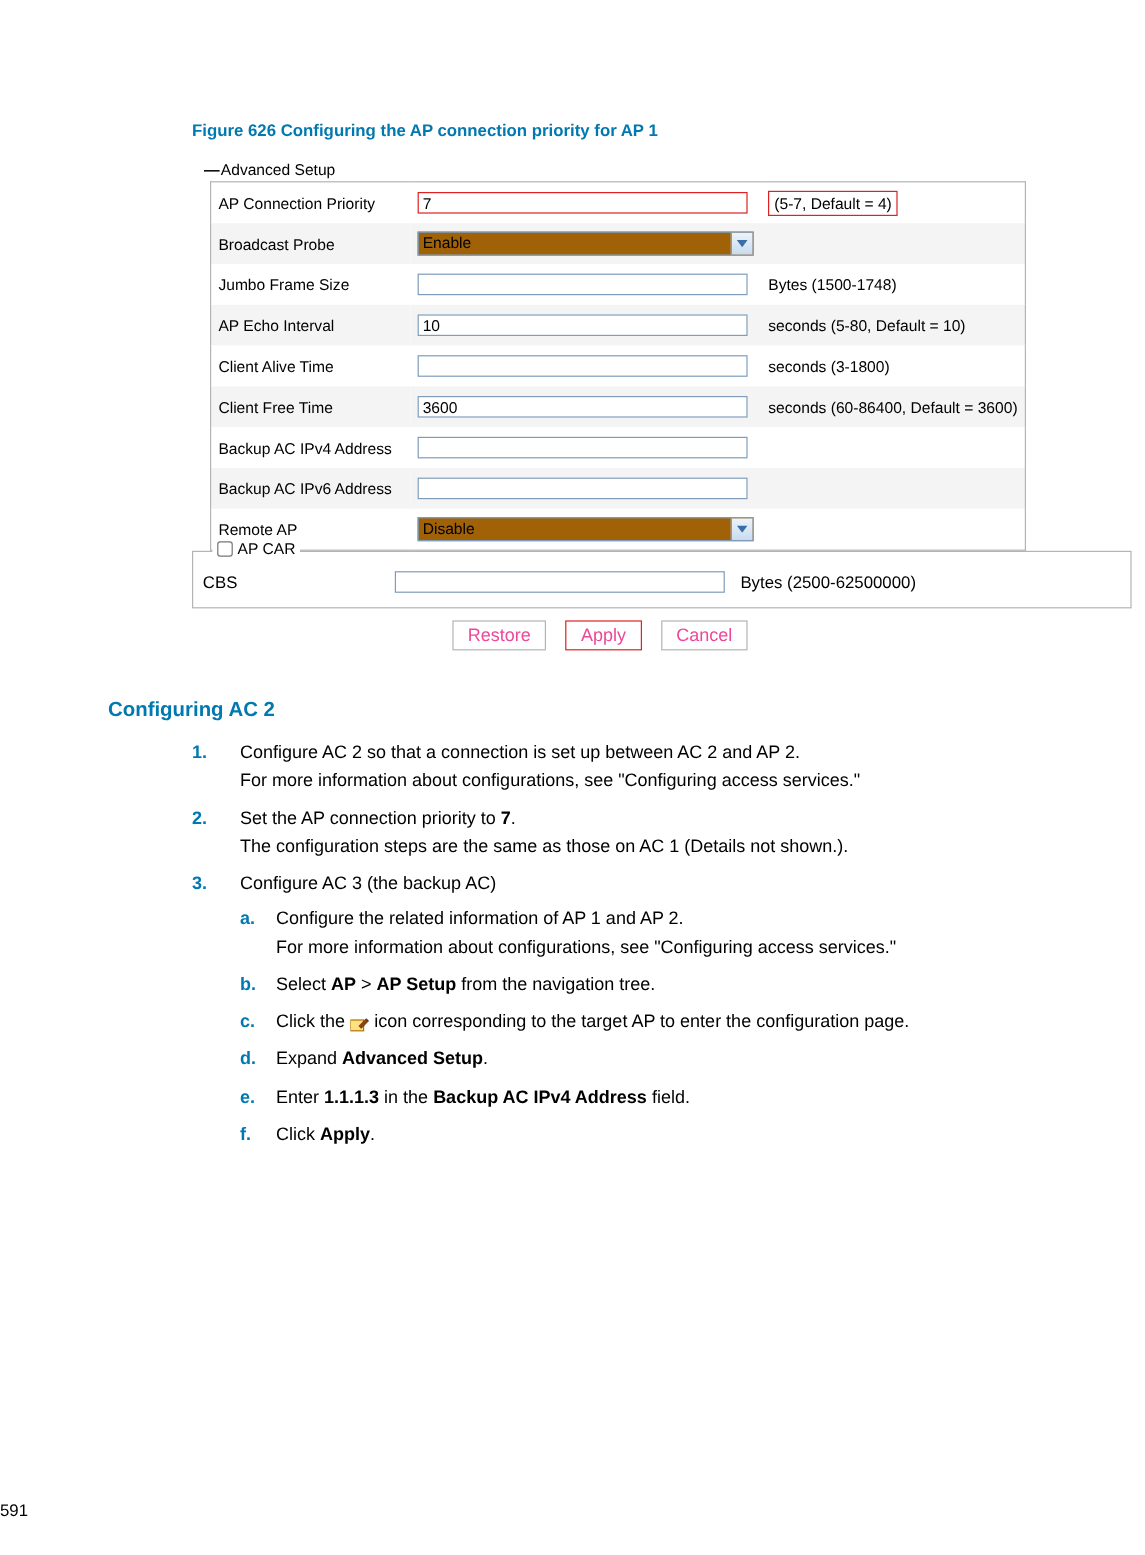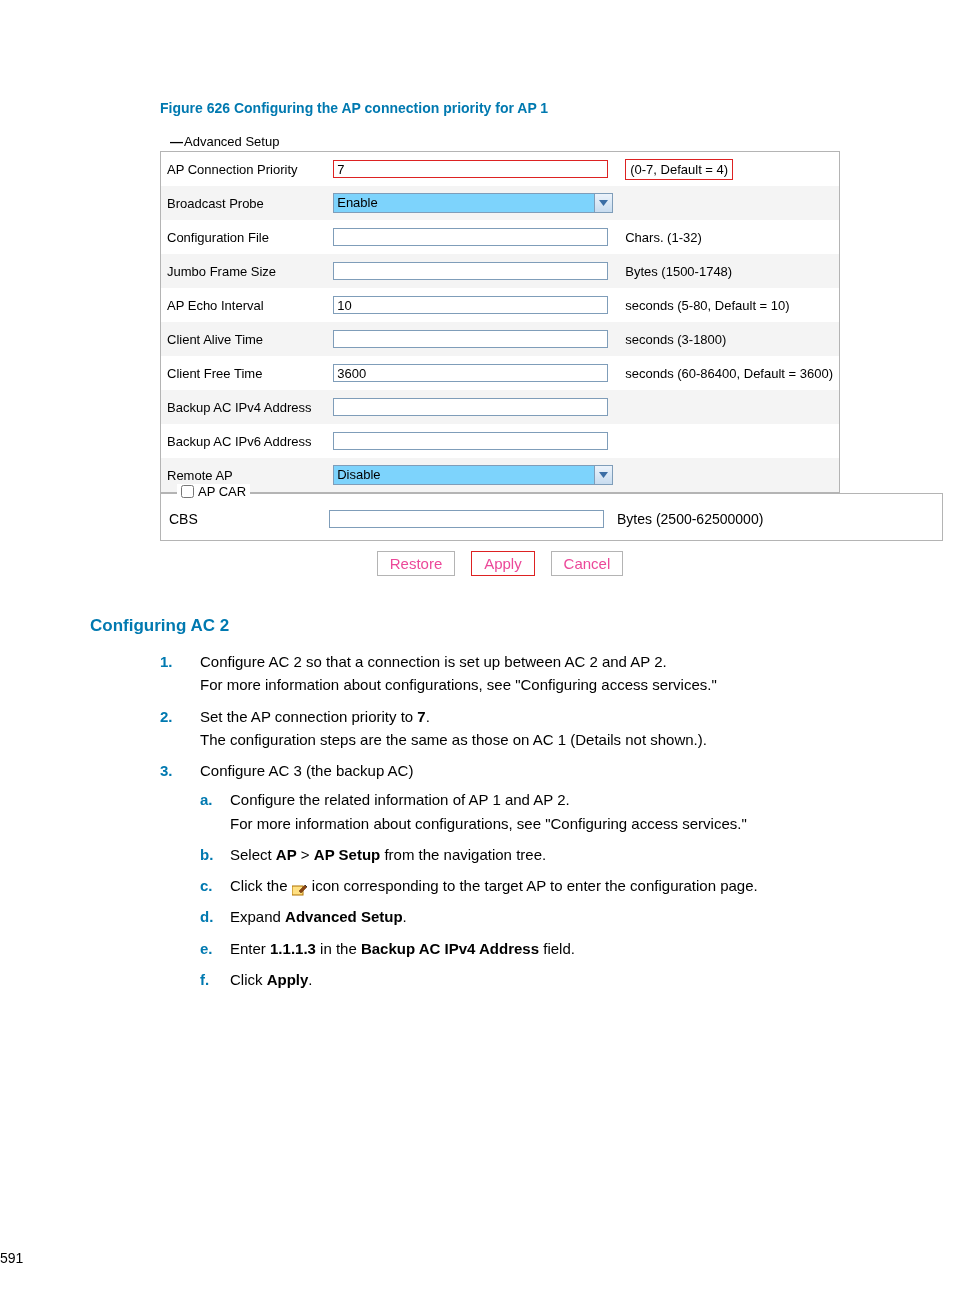--- a/index.html
+++ b/index.html
@@ -35,20 +35,21 @@
   .adv-setup-header .toggle {
     font-weight: bold;
     display: inline-block;
     width: 14px;
   }
   .form-table {
     border-collapse: collapse;
     width: 680px;
     border: 1px solid #b4b4b4;
     font-size: 13px;
+    margin-left: 15px;
   }
   .form-table tr:nth-child(odd) td { background: #ffffff; }
   .form-table tr:nth-child(even) td { background: #f4f4f4; }
   .form-table td {
     padding: 6px 6px;
     vertical-align: middle;
     height: 22px;
   }
   .form-table td.label-cell { width: 160px; }
   .form-table td.input-cell { width: 280px; }
@@ -61,21 +62,21 @@
     padding: 1px 3px;
     box-sizing: border-box;
     font-family: inherit;
   }
   .text-input.red-border { border: 1px solid #d22; }
   .select-input {
     width: 280px;
     height: 20px;
     border: 1px solid #7f9db9;
     font-size: 13px;
-    background: #7dd3fc;
+    background: #a16207;
     position: relative;
     display: inline-block;
     box-sizing: border-box;
     padding: 1px 3px;
   }
   .select-arrow {
     position: absolute;
     right: 0;
     top: 0;
     width: 17px;
@@ -216,43 +217,38 @@
     <div class="adv-setup-header">
       <span class="toggle">—</span><span>Advanced Setup</span>
     </div>
 
     <table class="form-table">
 
       <tbody>
           <tr>
         <td class="label-cell">AP Connection Priority</td>
         <td class="input-cell"><input class="text-input red-border" value="7" style=""></td>
-        <td class="hint-cell"><span class="hint-red-border">(0-7, Default = 4)</span></td>
+        <td class="hint-cell"><span class="hint-red-border">(5-7, Default = 4)</span></td>
       </tr>
 
       <tr>
         <td class="label-cell">Broadcast Probe</td>
         <td class="input-cell">
           <div class="select-input">
             <span>Enable</span>
             <span class="select-arrow">
               <svg width="9" height="6">
                     <polygon points="0,0 9,0 4.5,6" fill="#3b6ea5"></polygon>
                   </svg>
             </span>
           </div>
         </td>
         <td class="hint-cell"></td>
       </tr>
 
-      <tr>
-        <td class="label-cell">Configuration File</td>
-        <td class="input-cell"><input class="text-input" value="" style=""></td>
-        <td class="hint-cell">Chars. (1-32)</td>
-      </tr>
 
       <tr>
         <td class="label-cell">Jumbo Frame Size</td>
         <td class="input-cell"><input class="text-input" value="" style=""></td>
         <td class="hint-cell">Bytes (1500-1748)</td>
       </tr>
 
       <tr>
         <td class="label-cell">AP Echo Interval</td>
         <td class="input-cell"><input class="text-input" value="10" style=""></td>

